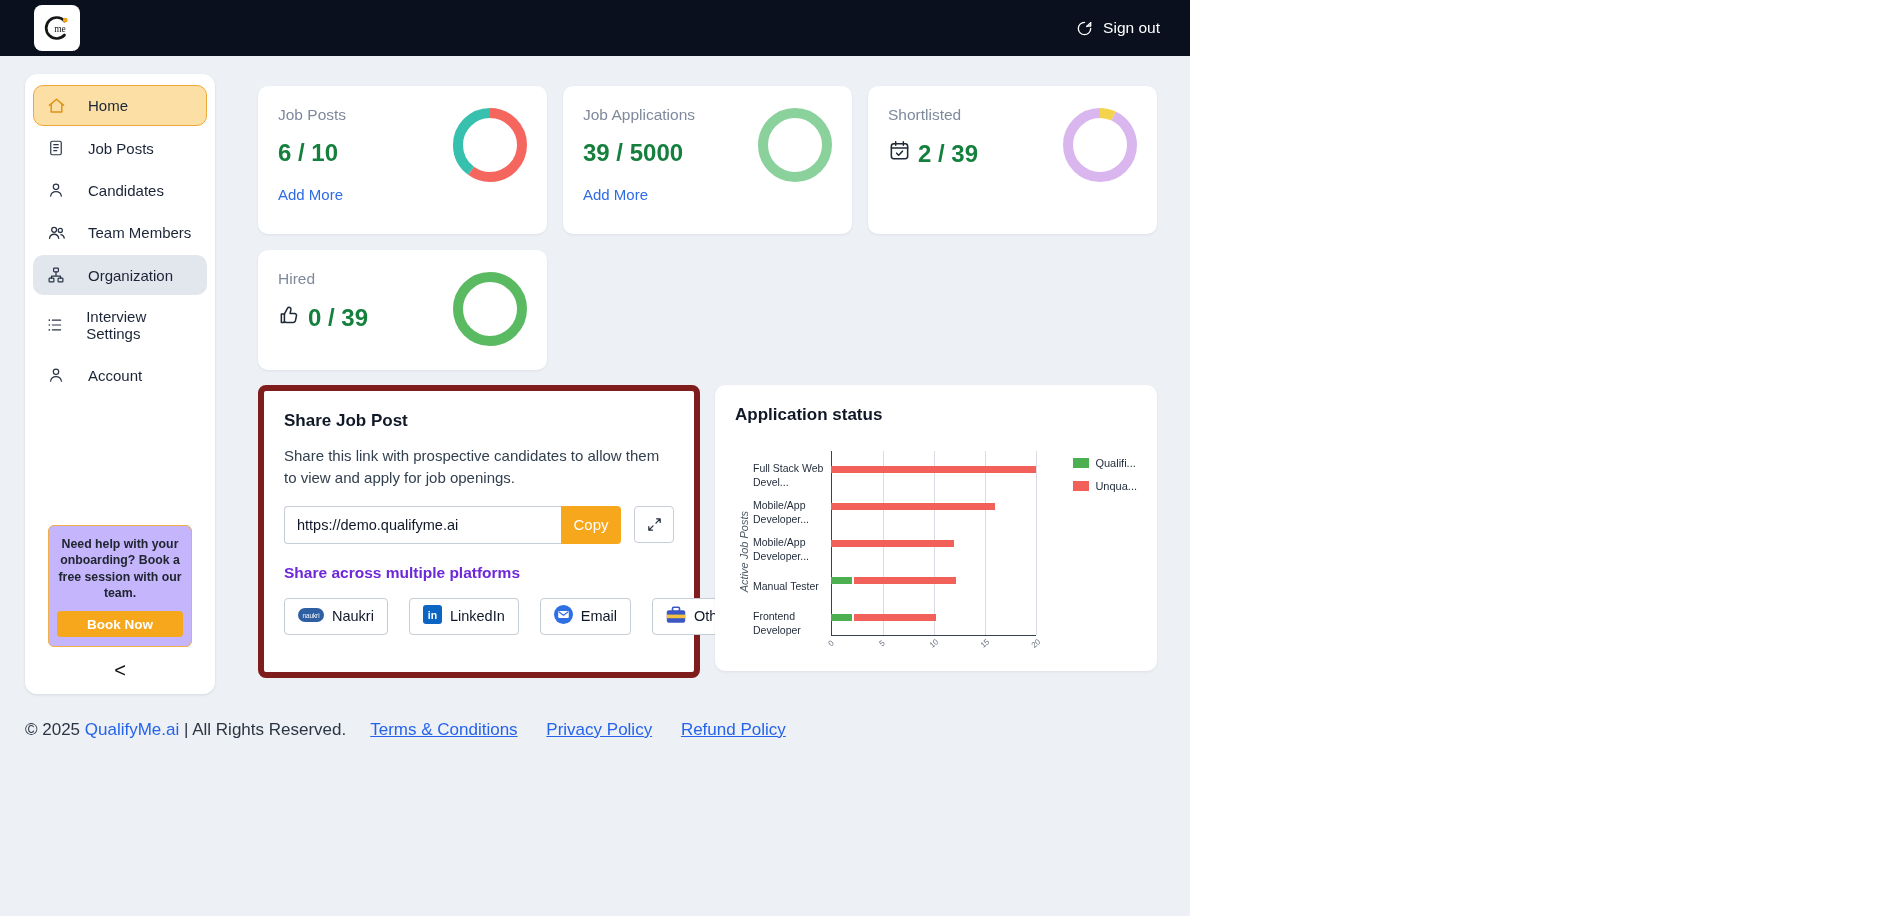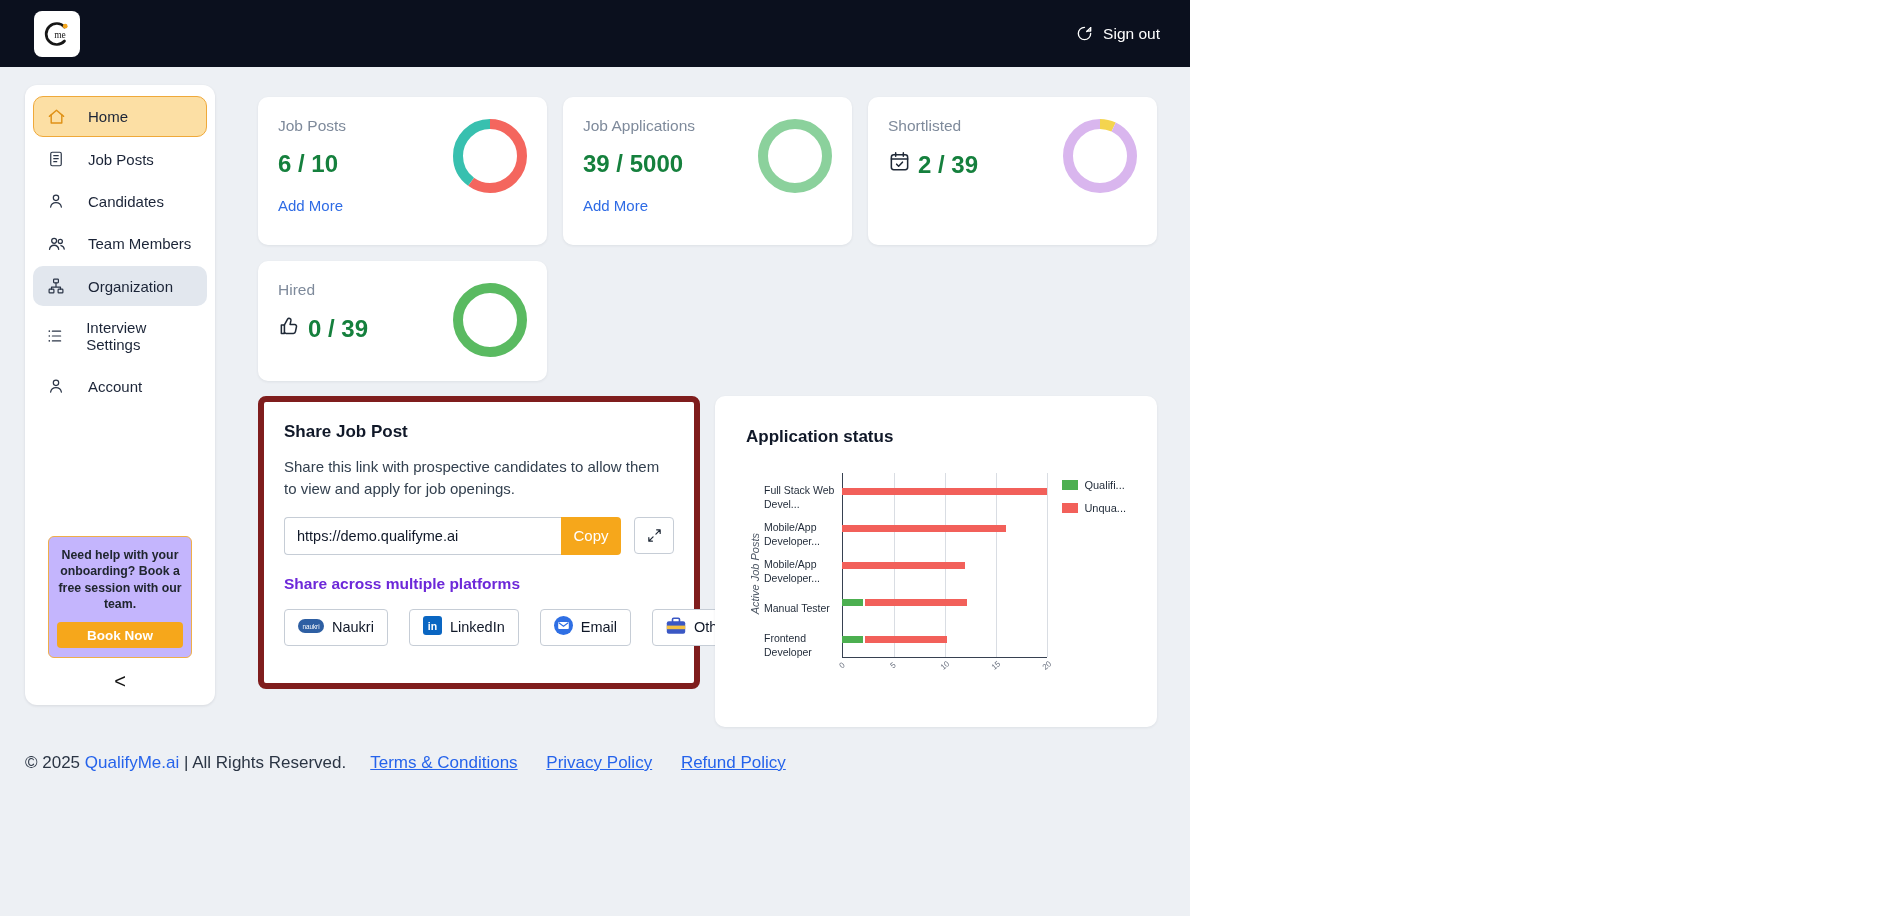--- a/index.html
+++ b/index.html
@@ -1,20 +1,20 @@
 <!DOCTYPE html>
 <html><head>
 <meta charset="utf-8">
 <style>
   * { box-sizing: border-box; margin: 0; padding: 0; }
   body { background:#ffffff; font-family:"Liberation Sans", sans-serif; }
   .app { width:1190px; min-height:916px; background:#edf0f4; position:relative; overflow:hidden; }
 
   
-  .topbar { height:67px; background:#0b101e; display:flex; align-items:center; justify-content:space-between; padding:0 30px 0 34px; }
+  .topbar { height:56px; background:#0b101e; display:flex; align-items:center; justify-content:space-between; padding:0 30px 0 34px; }
   .logo-box { width:46px; height:46px; background:#fff; border-radius:8px; display:flex; align-items:center; justify-content:center; cursor:pointer; }
   .signout { color:#fff; font-size:15.5px; display:flex; align-items:center; gap:9px; cursor:pointer; }
 
   
   .content { display:flex; padding:18px 0 0 25px; }
   .main { margin-left:43px; width:899px; padding-top:12px; }
 
   
   .sidebar { width:190px; height:620px; background:#fff; border-radius:12px; padding:10px 8px 8px; display:flex; flex-direction:column; box-shadow:0 1px 3px rgba(16,24,40,.10); }
   .nav-item { display:flex; align-items:center; gap:22px; padding:10px 12px; font-size:15px; color:#1b2437; border-radius:10px; margin:1px 0; cursor:pointer; border:1px solid transparent; }
@@ -42,21 +42,21 @@
   .share-card { width:442px; height:293px; background:#fff; border:6px solid #7f1d1d; border-radius:8px; padding:20px; }
   .share-desc { font-size:15px; color:#33404f; margin-top:14px; line-height:1.45; }
   .link-row { display:flex; align-items:center; margin-top:17px; }
   .link-input { width:286px; height:38px; border:1px solid #c6cdd6; border-right:none; border-radius:4px 0 0 4px; padding:0 12px; font-size:14.5px; color:#101828; font-family:inherit; outline:none; background:#fff; }
   .copy-btn { height:38px; width:63px; background:#f6a71b; color:#fff; border:none; border-radius:0 4px 4px 0; font-size:15px; cursor:pointer; font-family:inherit; }
   .expand-btn { width:41px; height:37px; border:1px solid #c6cdd6; border-radius:4px; background:#fff; margin-left:13px; display:flex; align-items:center; justify-content:center; cursor:pointer; }
   .platforms-title { font-size:15.5px; font-weight:700; color:#6d28d9; margin-top:20px; }
   .platform-row { display:flex; gap:21px; margin-top:16px; }
   .platform-btn { height:37px; border:1px solid #c6cdd6; border-radius:4px; background:#fff; display:flex; align-items:center; gap:8px; padding:0 13px; font-size:14.5px; color:#101828; cursor:pointer; font-family:inherit; }
 
-  .status-card { width:442px; height:331px; background:#fff; border-radius:10px; padding:31px; box-shadow:0 1px 3px rgba(16,24,40,.07); }
+  .status-card { width:442px; height:286px; background:#fff; border-radius:10px; padding:20px; box-shadow:0 1px 3px rgba(16,24,40,.07); }
 
   
   .chart-wrap { display:flex; margin-top:26px; position:relative; }
   .ylabel { width:18px; display:flex; align-items:center; justify-content:center; }
   .ylabel span { writing-mode:vertical-rl; transform:rotate(180deg); font-size:11px; color:#4b5563; font-style:italic; white-space:nowrap; }
   .chart-rows { position:relative; width:283px; }
   .chart-grid { position:absolute; left:78px; top:0; width:205px; height:185px; border-left:1.5px solid #374151; border-bottom:1.5px solid #374151; }
   .gridline { position:absolute; top:0; bottom:0; width:1px; background:#d9dde3; }
   .chart-row { display:flex; align-items:center; height:37px; position:relative; z-index:1; }
   .cat-label { width:78px; padding-right:7px; text-align:left; font-size:10.5px; color:#1f2937; line-height:1.25;margin-top:12px; }

